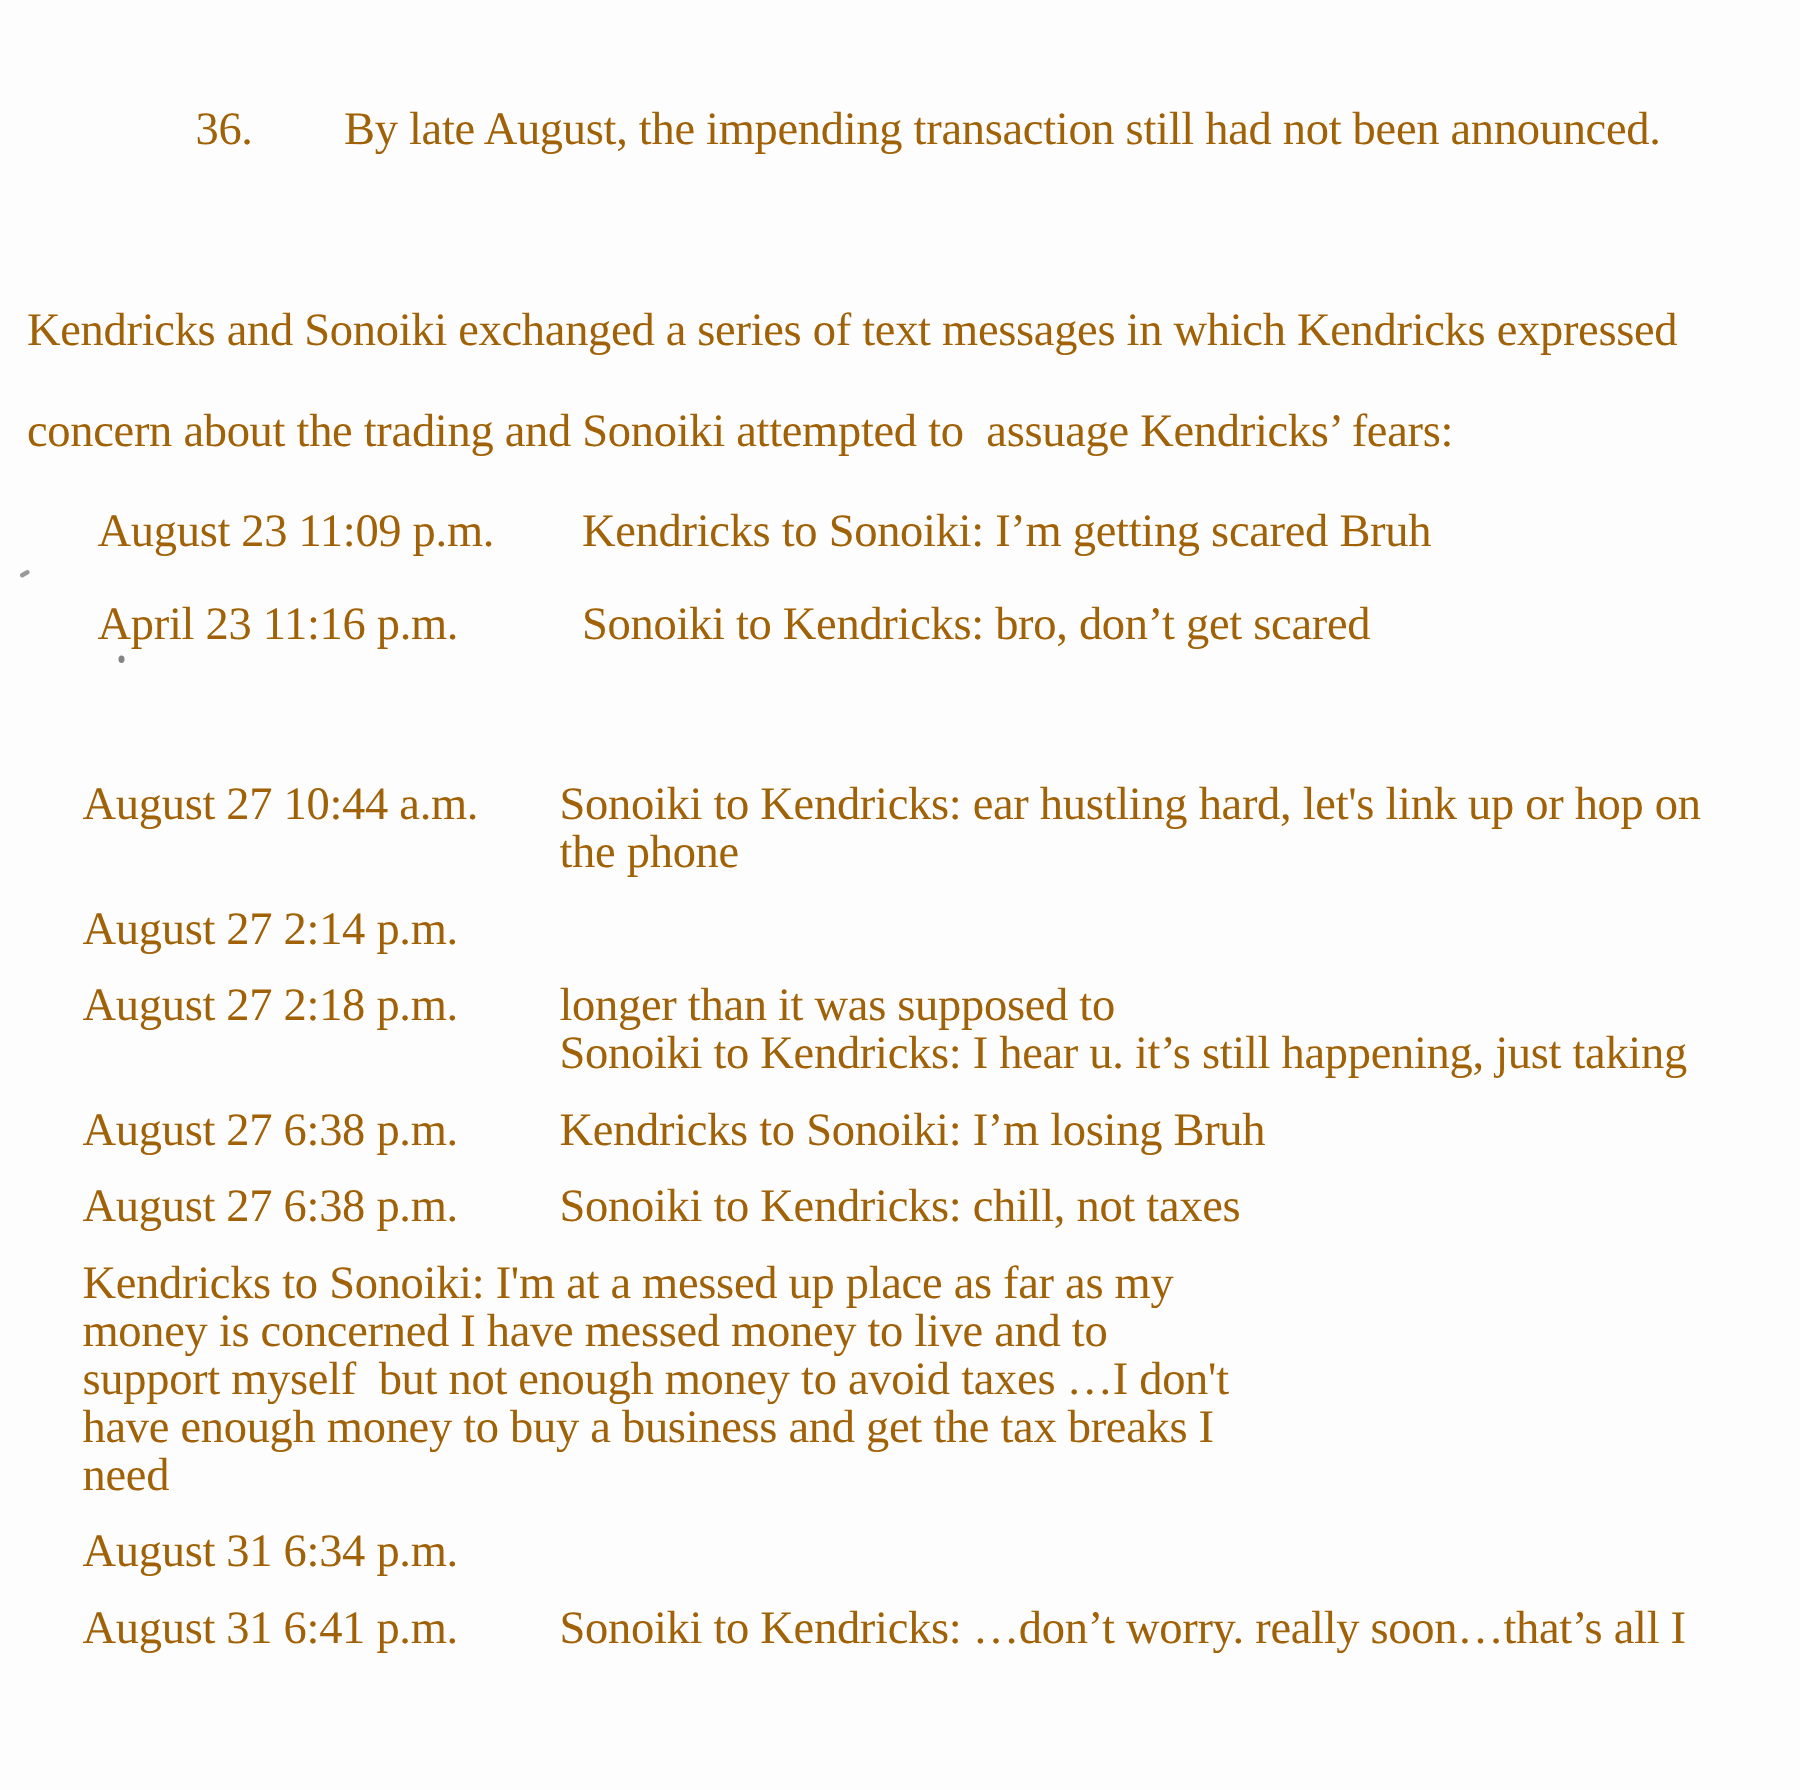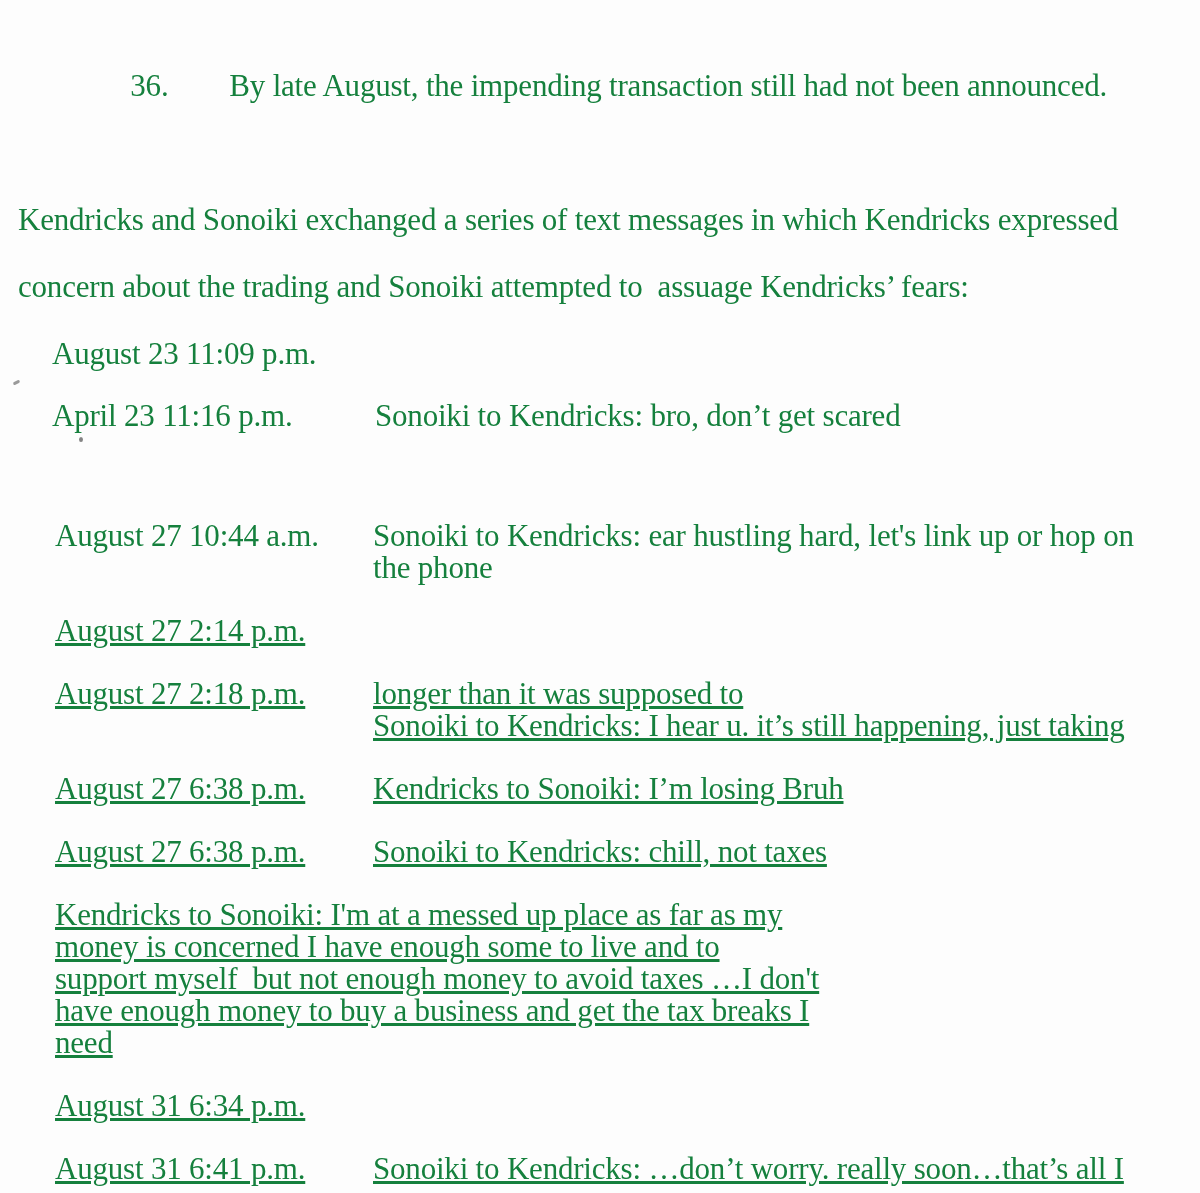--- a/index.html
+++ b/index.html
@@ -9,21 +9,21 @@
   }
   .page {
     position: relative;
     width: 1200px;
     height: 1193px;
     margin: 0;
     background: #fdfdfd;
     overflow: hidden;
     font-family: "Liberation Serif", "DejaVu Serif", serif;
     font-size: 31px;
-    color: #15803d;
+    color: #a16207;
     letter-spacing: -0.2px;
   }
   
   .para {
     margin-top: -15px;
     padding-left: 18px;
     padding-right: 20px;
     line-height: 67px;
   }
   .para-line {
@@ -33,32 +33,32 @@
     padding-left: 67px;
   }
   .pnum {
     display: inline-block;
     min-width: 99px;
   }
   
   .group { }
   .g1 {
     margin-top: 18px;
-    padding-left: 52px;
+    padding-left: 65px;
   }
   .g2 {
     margin-top: 88px;
     padding-left: 55px;
   }
   .row {
     display: flex;
     align-items: flex-start;
   }
   .g1 .row + .row { margin-top: 30px; }
-  .g2 .row + .row { margin-top: 31px; text-decoration: underline; }
+  .g2 .row + .row { margin-top: 19px; }
   .time {
     flex: 0 0 318px;
     line-height: 32px;
     white-space: pre-wrap;
   }
   .g1 .time { flex-basis: 323px; }
   .text {
     flex: 1 1 auto;
     min-width: 0;
   }
@@ -97,20 +97,23 @@
       <span class="pnum">36.</span><span>By late August, the impending transaction still had not been announced.</span>
     </div>
     <div class="para-line">Kendricks and Sonoiki exchanged a series of text messages in which Kendricks expressed</div>
     <div class="para-line">concern about the trading and Sonoiki attempted to  assuage Kendricks’ fears:</div>
   </div>
 
   <div class="group g1">
 
     <div class="row">
       <div class="time">August 23 11:09 p.m.</div>
+      <div class="text">
+        <div class="line">Kendricks to Sonoiki: I’m getting scared Bruh</div>
+      </div>
     </div>
 
     <div class="row">
       <div class="time">April 23 11:16 p.m.</div>
       <div class="text">
         <div class="line">Sonoiki to Kendricks: bro, don’t get scared</div>
       </div>
     </div>
 
   </div>
@@ -147,21 +150,21 @@
     <div class="row">
       <div class="time">August 27 6:38 p.m.</div>
       <div class="text">
         <div class="line">Sonoiki to Kendricks: chill, not taxes</div>
       </div>
     </div>
 
     <div class="row">
       <div class="text">
         <div class="line">Kendricks to Sonoiki: I'm at a messed up place as far as my</div>
-        <div class="line">money is concerned I have enough some to live and to</div>
+        <div class="line">money is concerned I have messed money to live and to</div>
         <div class="line">support myself  but not enough money to avoid taxes …I don't</div>
         <div class="line">have enough money to buy a business and get the tax breaks I</div>
         <div class="line">need</div>
       </div>
     </div>
 
     <div class="row">
       <div class="time">August 31 6:34 p.m.</div>
     </div>
 

